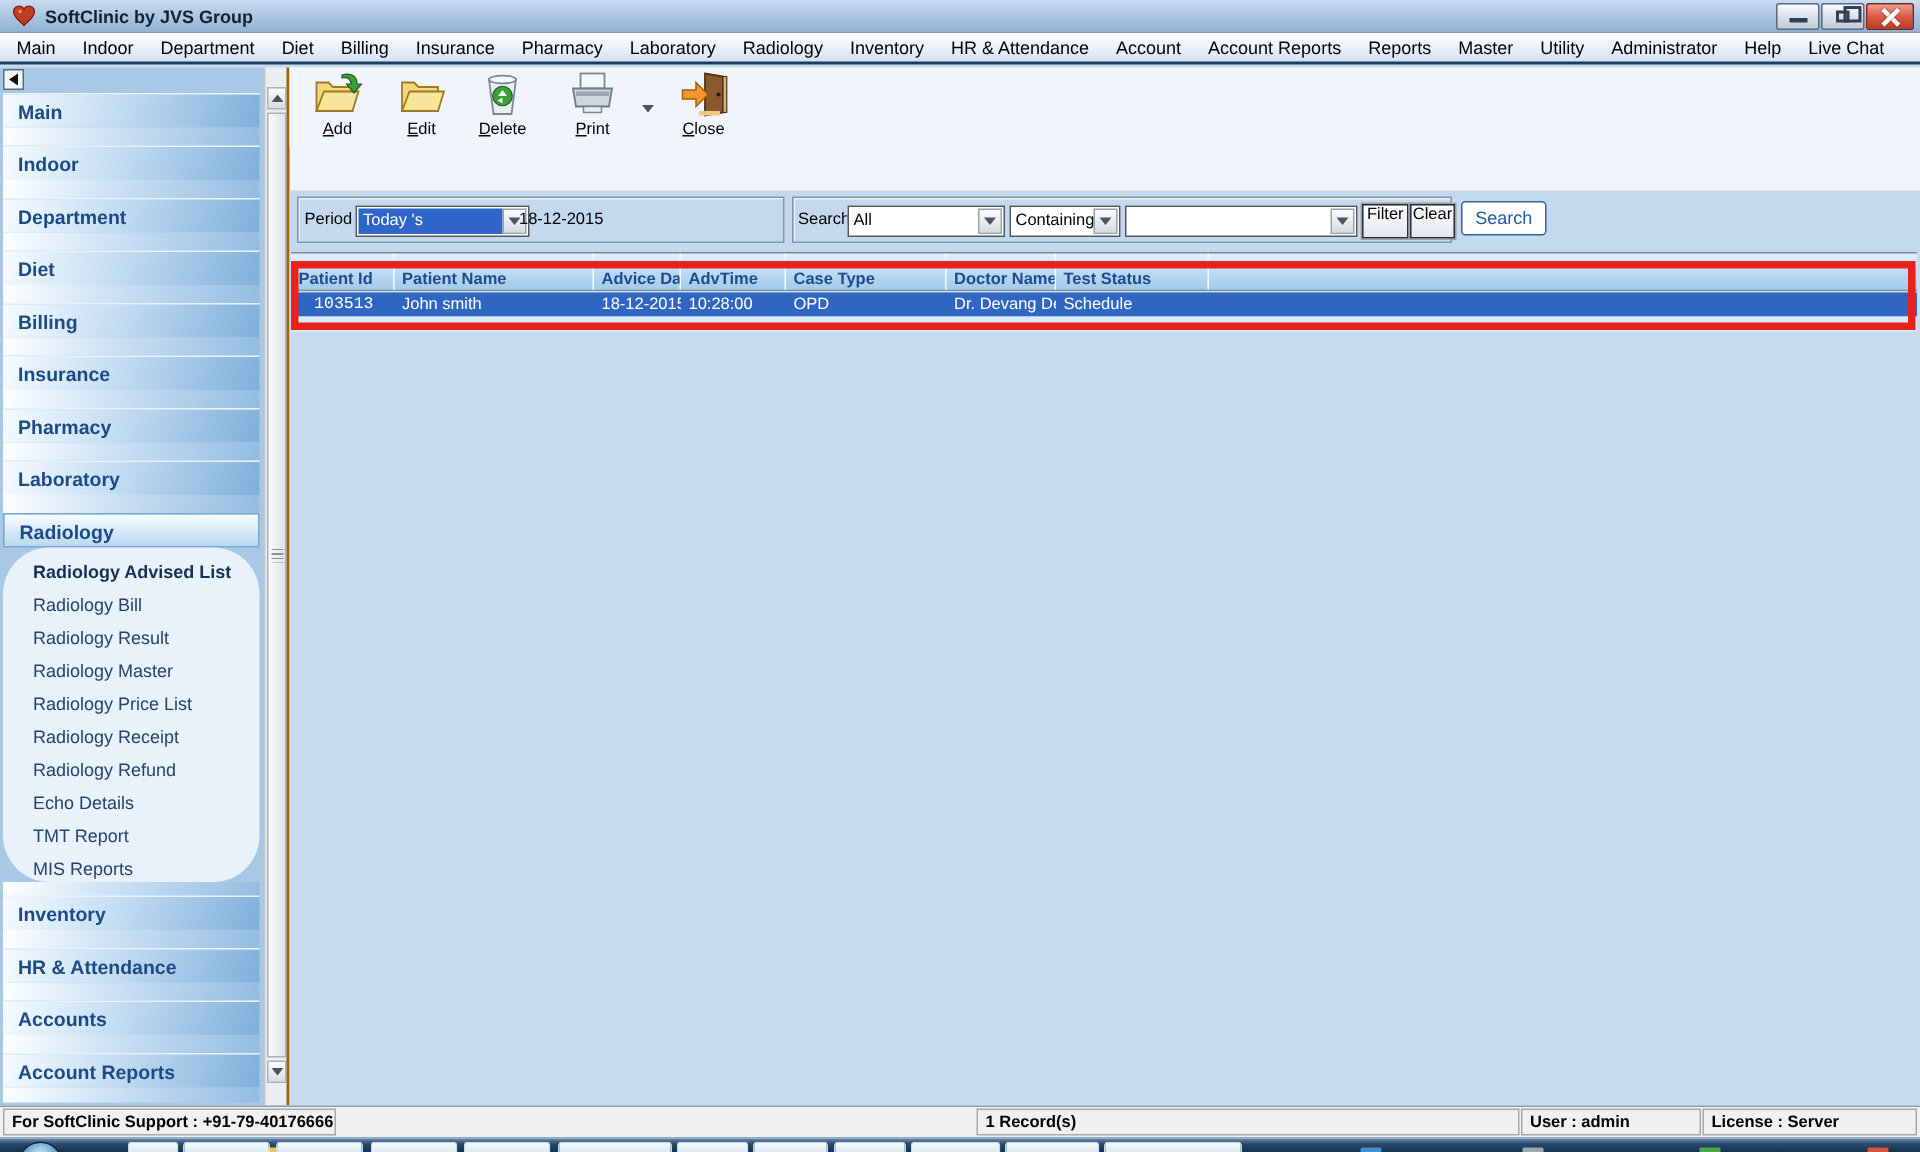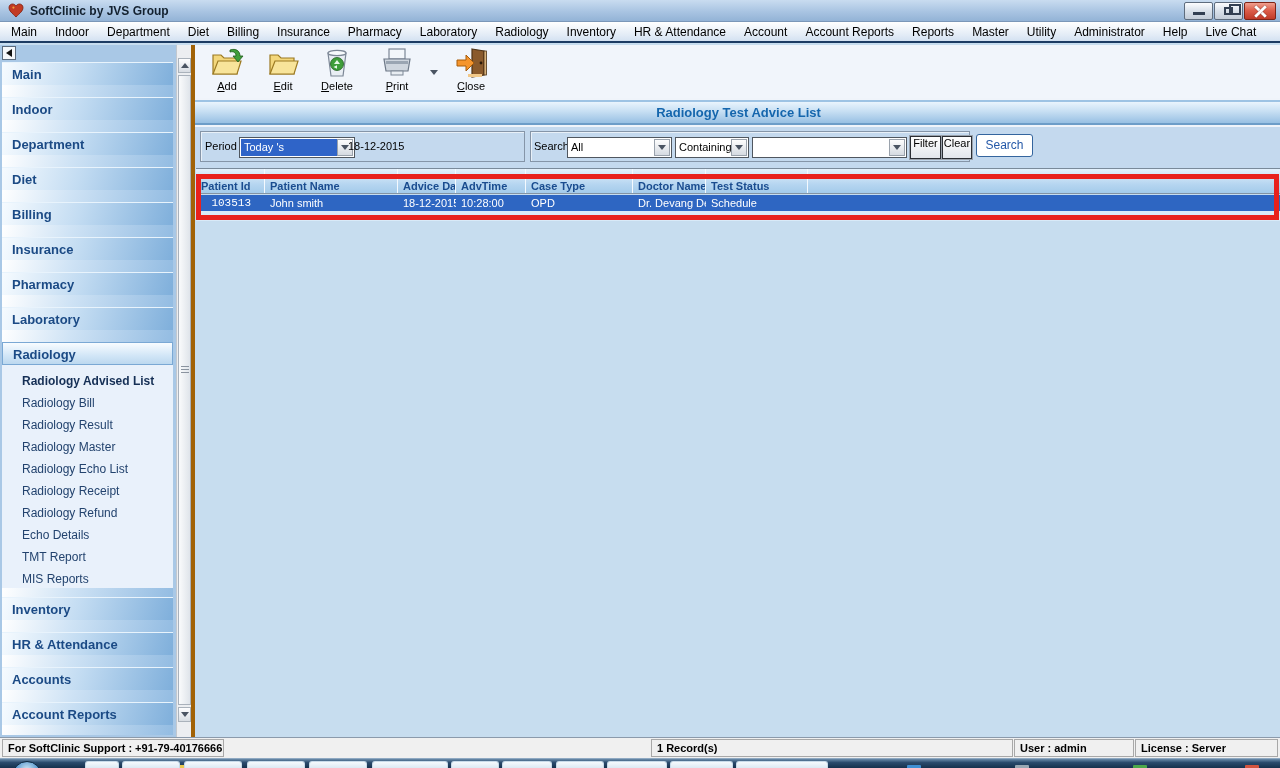--- a/index.html
+++ b/index.html
@@ -37,40 +37,40 @@
     border:1px solid #5a6b7d; display:flex; align-items:center; justify-content:center; }
   .tri-left { width:0; height:0; border-top:4px solid transparent; border-bottom:4px solid transparent; border-right:6px solid #111; }
   .side-header { position:absolute; left:2px; width:171px; height:23px;
     background:linear-gradient(105deg,#f6fbff 0%,#c3dcf2 45%,#7fafdb 100%);
     color:#1b4a85; font-size:13px; font-weight:bold; line-height:23px; padding-left:10px; cursor:pointer;
     border-top:1px solid #e8f3fc; }
   .side-strip { position:absolute; left:2px; width:171px; height:12px;
     background:linear-gradient(105deg,#ffffff 0%,#cfe3f5 40%,#93bce2 100%); }
   .side-header.active { background:linear-gradient(#f8fcff,#d2e6f7 60%,#bcd8ef); border:1px solid #7aa8d4; }
   .side-panel { position:absolute; left:2px; top:365px; width:171px; height:223px; background:#e9f1fb;
-    padding-top:5px; }
+    padding-top:5px;border-radius:31px; }
   .side-item { height:22px; line-height:22px; padding-left:20px; font-size:12px; color:#23436e; cursor:pointer;
     white-space:nowrap; overflow:hidden; }
   .side-item.selected { font-weight:bold; color:#152f55; }
 
   
   .side-scroll { position:absolute; left:176px; top:45px; width:15px; height:692px; background:#eceef1;
     border-left:1px solid #c2c8cf; }
   .scroll-btn { position:absolute; left:1px; width:13px; height:15px; background:linear-gradient(#fdfdfe,#d8dde3);
     border:1px solid #aab2bb; display:flex; align-items:center; justify-content:center; }
   .tri-up { width:0; height:0; border-left:4px solid transparent; border-right:4px solid transparent; border-bottom:5px solid #4a5462; }
   .tri-down { width:0; height:0; border-left:4px solid transparent; border-right:4px solid transparent; border-top:5px solid #4a5462; }
   .scroll-thumb { position:absolute; left:1px; top:17px; width:13px; height:643px;
     background:linear-gradient(90deg,#fafbfc,#dfe4ea); border:1px solid #a9b1bb; }
   .thumb-grip { position:absolute; left:2px; top:290px; width:8px; height:9px;
     background:repeating-linear-gradient(#8a939f 0 1px, transparent 1px 3px); }
 
   
   .main { position:absolute; left:191px; top:45px; width:1089px; height:692px; background:#f0f4fa;
-    border-left:4px solid #a16207; }
+    border-left:2px solid #a16207; }
   .toolbar { position:absolute; left:0; top:0; width:1087px; height:53px; background:#f1f5fb; }
   .tool-btn { position:absolute; top:2px; width:52px; height:49px; text-align:center; cursor:pointer; }
   .tool-icon { display:block; margin:0 auto; width:34px; height:32px; }
   .tb-label { display:block; font-size:11px; color:#000; margin-top:1px; }
   .tb-label::first-letter { text-decoration:underline; }
   .print-drop { position:absolute; left:232px; top:20px; width:14px; height:14px; display:flex; align-items:center; justify-content:center; cursor:pointer; }
 
   .page-title { position:absolute; left:0; top:55px; width:1087px; height:25px;
     background:linear-gradient(#e9f4fd 0%,#c7dff3 45%,#98c0e3 100%);
     border-top:2px solid #9dc3e4; border-bottom:2px solid #6d9dc8;
@@ -190,21 +190,21 @@
     <div class="side-strip" style="top:250px"></div>
     <div class="side-header" style="top:262px">Laboratory</div>
     <div class="side-strip" style="top:285px"></div>
 
     <div class="side-header active" style="top:297px">Radiology</div>
     <div class="side-panel" style="top:320px">
       <div class="side-item selected">Radiology Advised List</div>
       <div class="side-item">Radiology Bill</div>
       <div class="side-item">Radiology Result</div>
       <div class="side-item">Radiology Master</div>
-      <div class="side-item">Radiology Echo List</div>
+      <div class="side-item">Radiology Price List</div>
       <div class="side-item">Radiology Receipt</div>
       <div class="side-item">Radiology Refund</div>
       <div class="side-item">Echo Details</div>
       <div class="side-item">TMT Report</div>
       <div class="side-item">MIS Reports</div>
     </div>
     <div class="side-strip" style="top:543px"></div>
 
     <div class="side-header" style="top:552px">Inventory</div>
     <div class="side-strip" style="top:575px"></div>
@@ -273,21 +273,20 @@
           <path d="M18 2 L30 4 L30 28 L18 30 Z" fill="#8a5a2c" stroke="#4f3315" stroke-width="1.2"></path>
           <rect x="30" y="4" width="2.5" height="24" fill="#d9b27c" stroke="#4f3315" stroke-width="0.8"></rect>
           <circle cx="27" cy="16" r="1.4" fill="#2b1a08"></circle>
           <path d="M3 13 L12 13 L12 8 L20 16 L12 24 L12 19 L3 19 Z" fill="#f5952d" stroke="#a85c0a" stroke-width="1"></path>
           <rect x="14" y="27" width="14" height="3" fill="#f2c98a"></rect>
         </svg>
         <span class="tb-label">Close</span>
       </div>
     </div>
 
-    <div class="page-title">Radiology Test Advice List</div>
 
     <div class="filter-row">
       <div class="groupbox" style="left:5px; width:325px">
         <span class="flabel" style="left:4px">Period</span>
         <div class="combo" style="left:38px; width:116px">
           <span class="sel">Today 's</span>
           <span class="combo-arrow">
               <span class="tri-down"></span>
             </span>
         </div>

